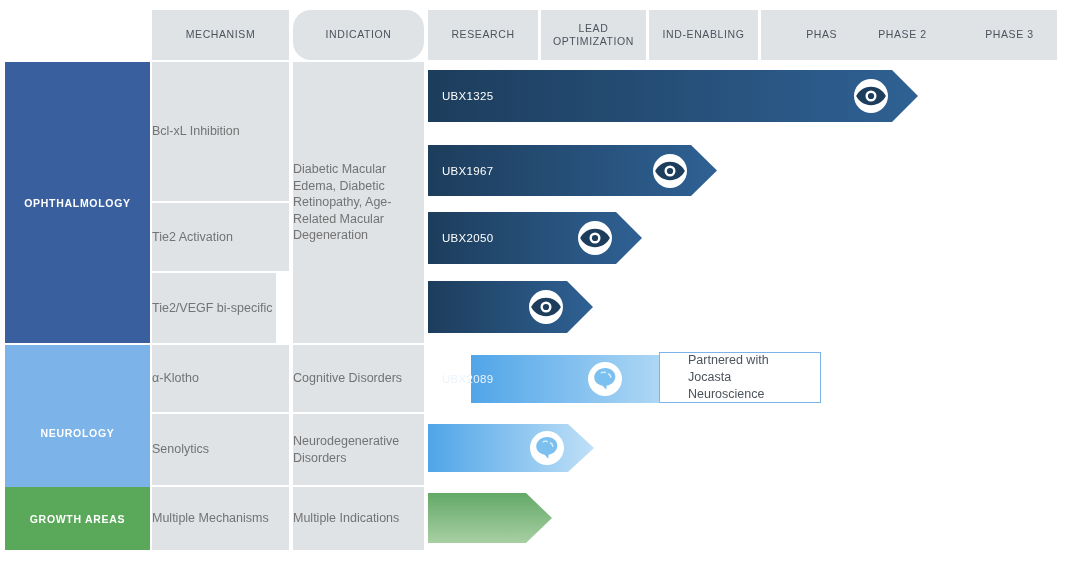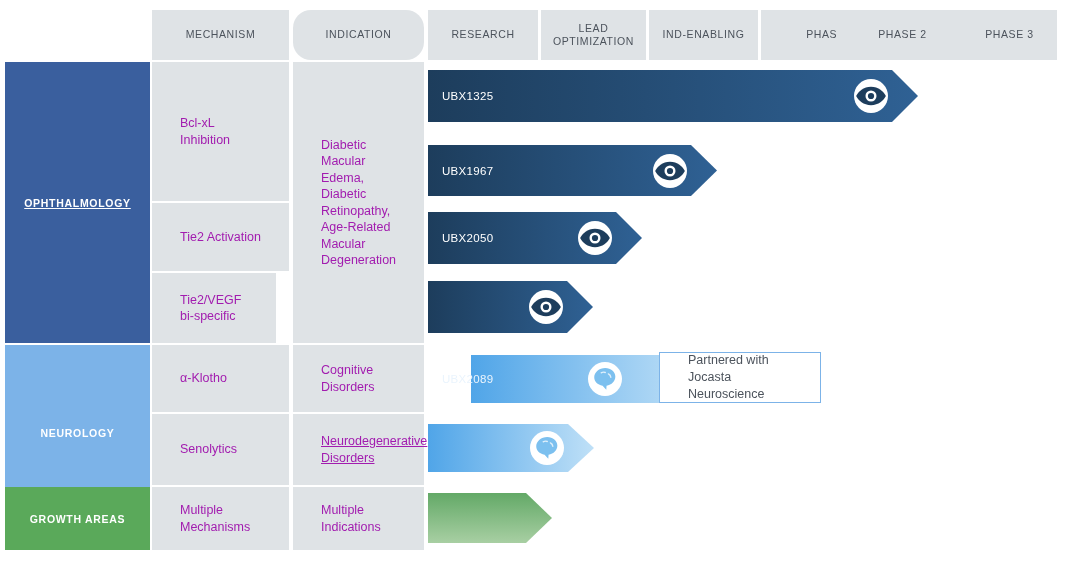--- a/index.html
+++ b/index.html
@@ -19,22 +19,22 @@
     color:#ffffff;font-size:10.5px;font-weight:bold;letter-spacing:.7px;text-align:center;
   }
   .area-oph{background:#3a5f9e;}
   .area-neu{background:#7cb3e8;}
   .area-gro{background:#5aa95a;}
 
   
   .grid-cell{
     position:absolute;background:#dfe3e6;
     display:flex;align-items:center;
-    padding:0 28px;box-sizing:border-box;
-    font-size:12.5px;line-height:1.32;color:#a21caf;
+    padding:0 0;box-sizing:border-box;
+    font-size:12.5px;line-height:1.32;color:#737373;
   }
 
   
   .bar{position:absolute;display:block;}
   .bar svg{display:block;width:100%;height:100%;}
   .bar-label{
     position:absolute;left:14px;top:50%;transform:translateY(-50%);
     font-size:11.5px;color:#ffffff;letter-spacing:.3px;white-space:nowrap;
   }
   .bar-label.dim{color:#eaf4fd;}
@@ -60,36 +60,36 @@
       <div class="hdr-cell" style="left: 152px; top: 10px; width: 137px; height: 50px;">MECHANISM</div>
       <div class="hdr-cell" style="left: 293px; top: 10px; width: 131px; height: 50px; border-radius: 18px;">INDICATION</div>
       <div class="hdr-cell" style="left: 428px; top: 10px; width: 110px; height: 50px;">RESEARCH</div>
       <div class="hdr-cell" style="left: 541px; top: 10px; width: 105px; height: 50px;">LEAD OPTIMIZATION</div>
       <div class="hdr-cell" style="left: 649px; top: 10px; width: 109px; height: 50px;">IND-ENABLING</div>
       <div class="hdr-cell" style="left: 761px; top: 10px; width: 73px; height: 50px; padding-left: 33px;">PHASE 1</div>
       <div class="hdr-cell" style="left: 837px; top: 10px; width: 131px; height: 50px;">PHASE 2</div>
       <div class="hdr-cell" style="left: 962px; top: 10px; width: 95px; height: 50px;">PHASE 3</div>
     </div>
   <div id="area-col">
-      <div class="area-cell area-oph" style="left: 5px; top: 62px; width: 145px; height: 281px; text-decoration: underline;">OPHTHALMOLOGY</div>
+      <div class="area-cell area-oph" style="left: 5px; top: 62px; width: 145px; height: 281px;">OPHTHALMOLOGY</div>
       <div class="area-cell area-neu" style="left: 5px; top: 345px; width: 145px; height: 176px;">NEUROLOGY</div>
       <div class="area-cell area-gro" style="left: 5px; top: 487px; width: 145px; height: 63px;">GROWTH AREAS</div>
     </div>
   <div id="mech-col">
       <div class="grid-cell" style="left: 152px; top: 62px; width: 137px; height: 139px;">Bcl-xL Inhibition</div>
       <div class="grid-cell" style="left: 152px; top: 203px; width: 137px; height: 68px;">Tie2 Activation</div>
       <div class="grid-cell" style="left: 152px; top: 273px; width: 124px; height: 70px;">Tie2/VEGF bi-specific</div>
       <div class="grid-cell" style="left: 152px; top: 345px; width: 137px; height: 67px;">α-Klotho</div>
       <div class="grid-cell" style="left: 152px; top: 414px; width: 137px; height: 71px;">Senolytics</div>
       <div class="grid-cell" style="left: 152px; top: 487px; width: 137px; height: 63px;">Multiple Mechanisms</div>
     </div>
   <div id="ind-col">
       <div class="grid-cell" style="left: 293px; top: 62px; width: 131px; height: 281px;">Diabetic Macular Edema, Diabetic Retinopathy, Age-Related Macular Degeneration</div>
       <div class="grid-cell" style="left: 293px; top: 345px; width: 131px; height: 67px;">Cognitive Disorders</div>
-      <div class="grid-cell" style="left: 293px; top: 414px; width: 131px; height: 71px; text-decoration: underline;">Neurodegenerative Disorders</div>
+      <div class="grid-cell" style="left: 293px; top: 414px; width: 131px; height: 71px;">Neurodegenerative Disorders</div>
       <div class="grid-cell" style="left: 293px; top: 487px; width: 131px; height: 63px;">Multiple Indications</div>
     </div>
   <div id="bars-layer">
       <div class="bar" style="left: 428px; top: 70px; width: 490px; height: 52px;">
         <svg viewBox="0 0 490 52" preserveAspectRatio="none">
           <defs>
             <linearGradient id="g0" x1="0" y1="0" x2="1" y2="0">
               <stop offset="0%" stop-color="#1d3d5c"></stop>
               <stop offset="100%" stop-color="#2f6194"></stop>
             </linearGradient>

